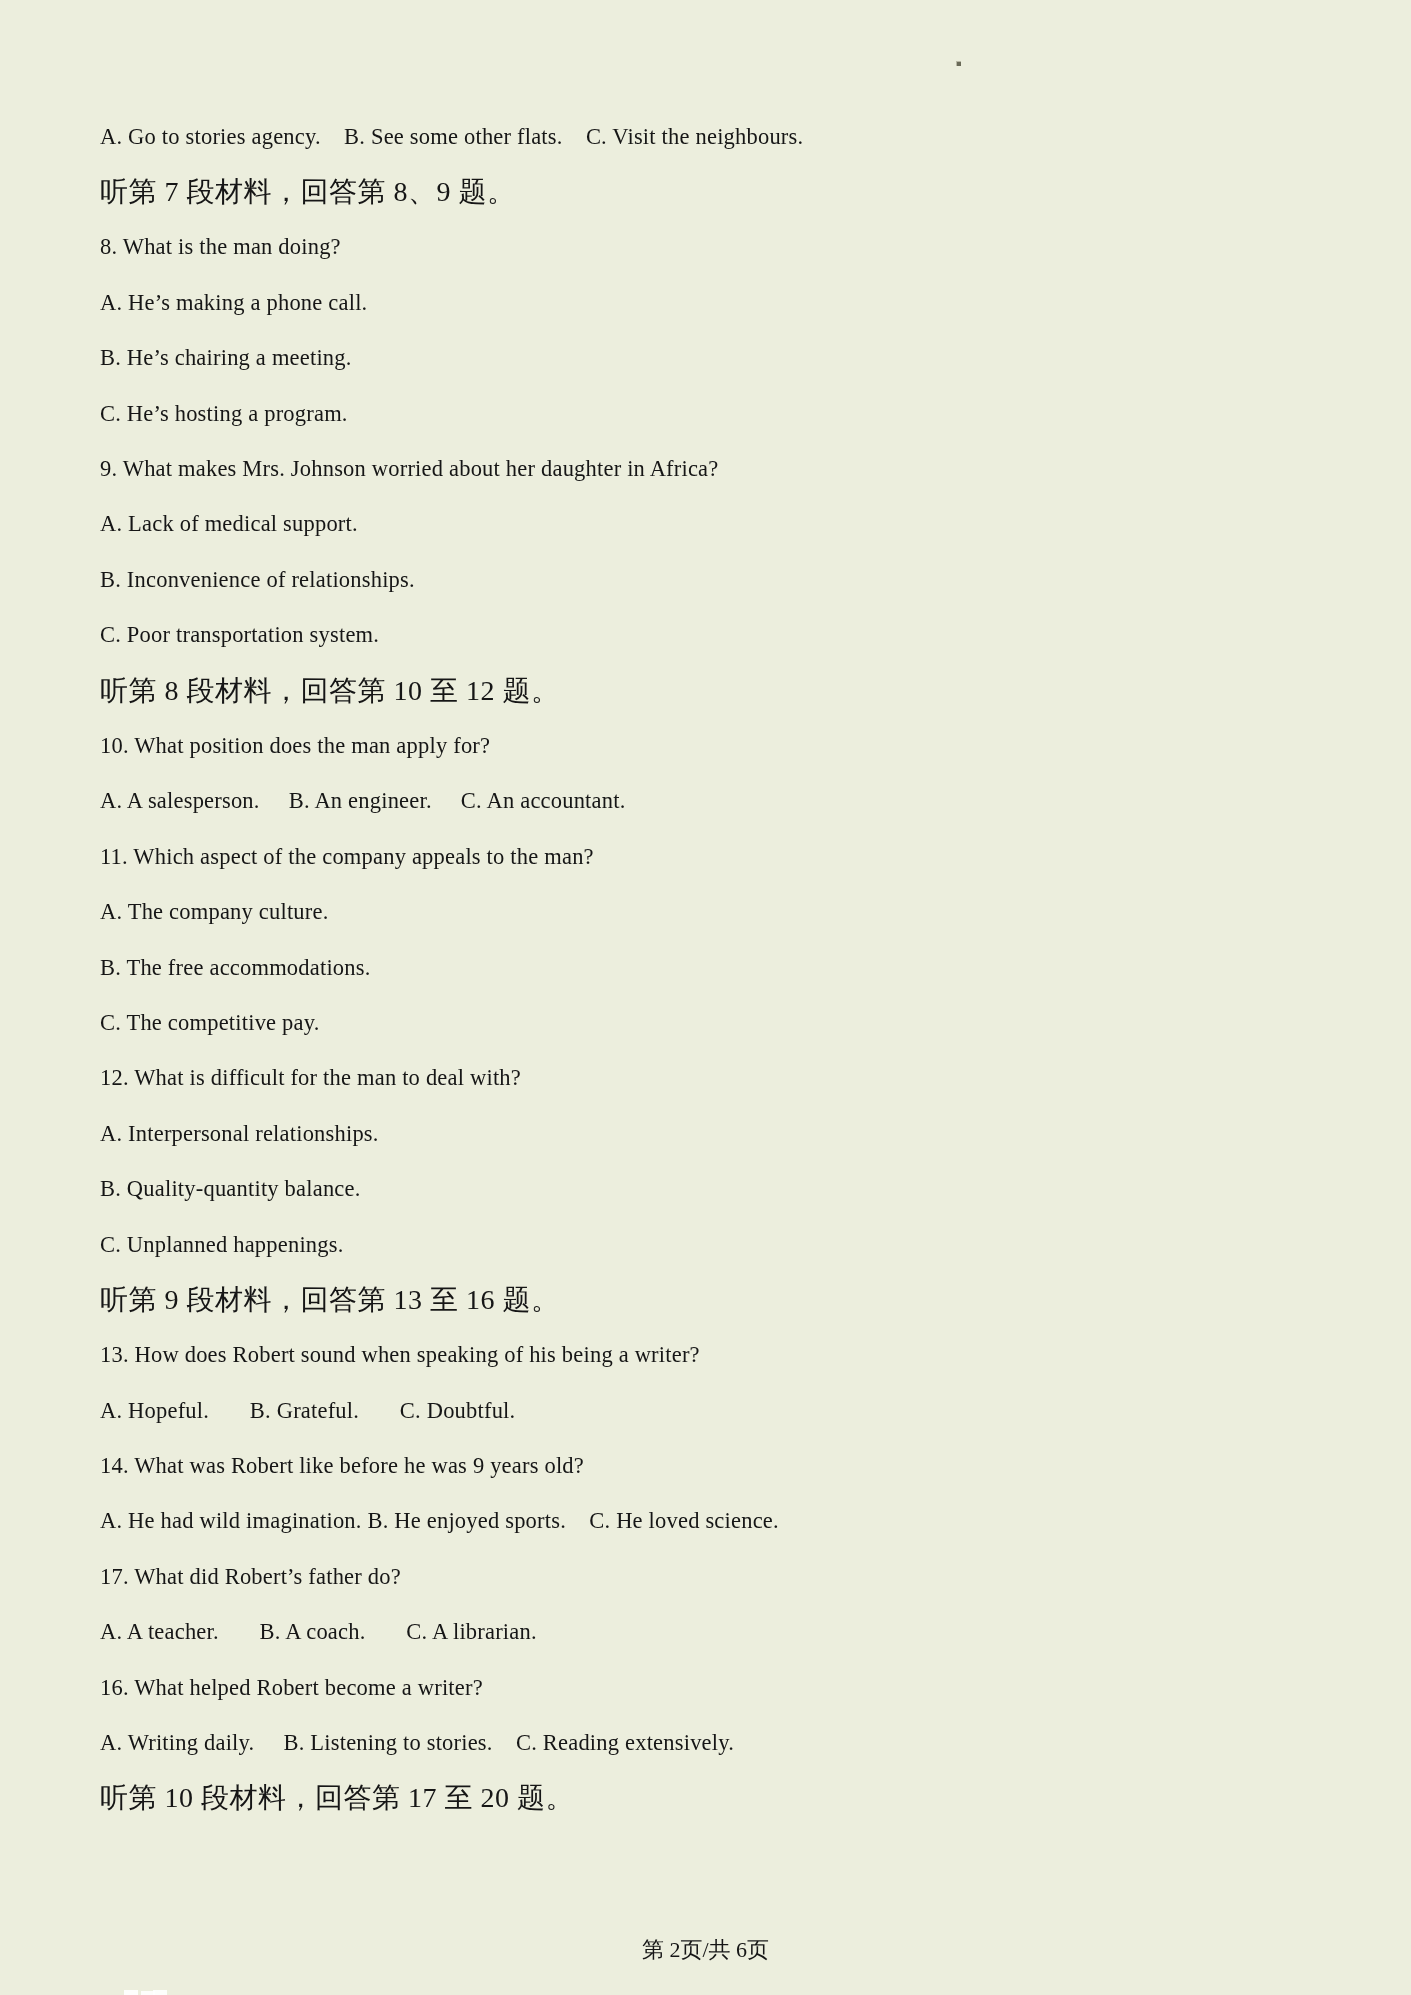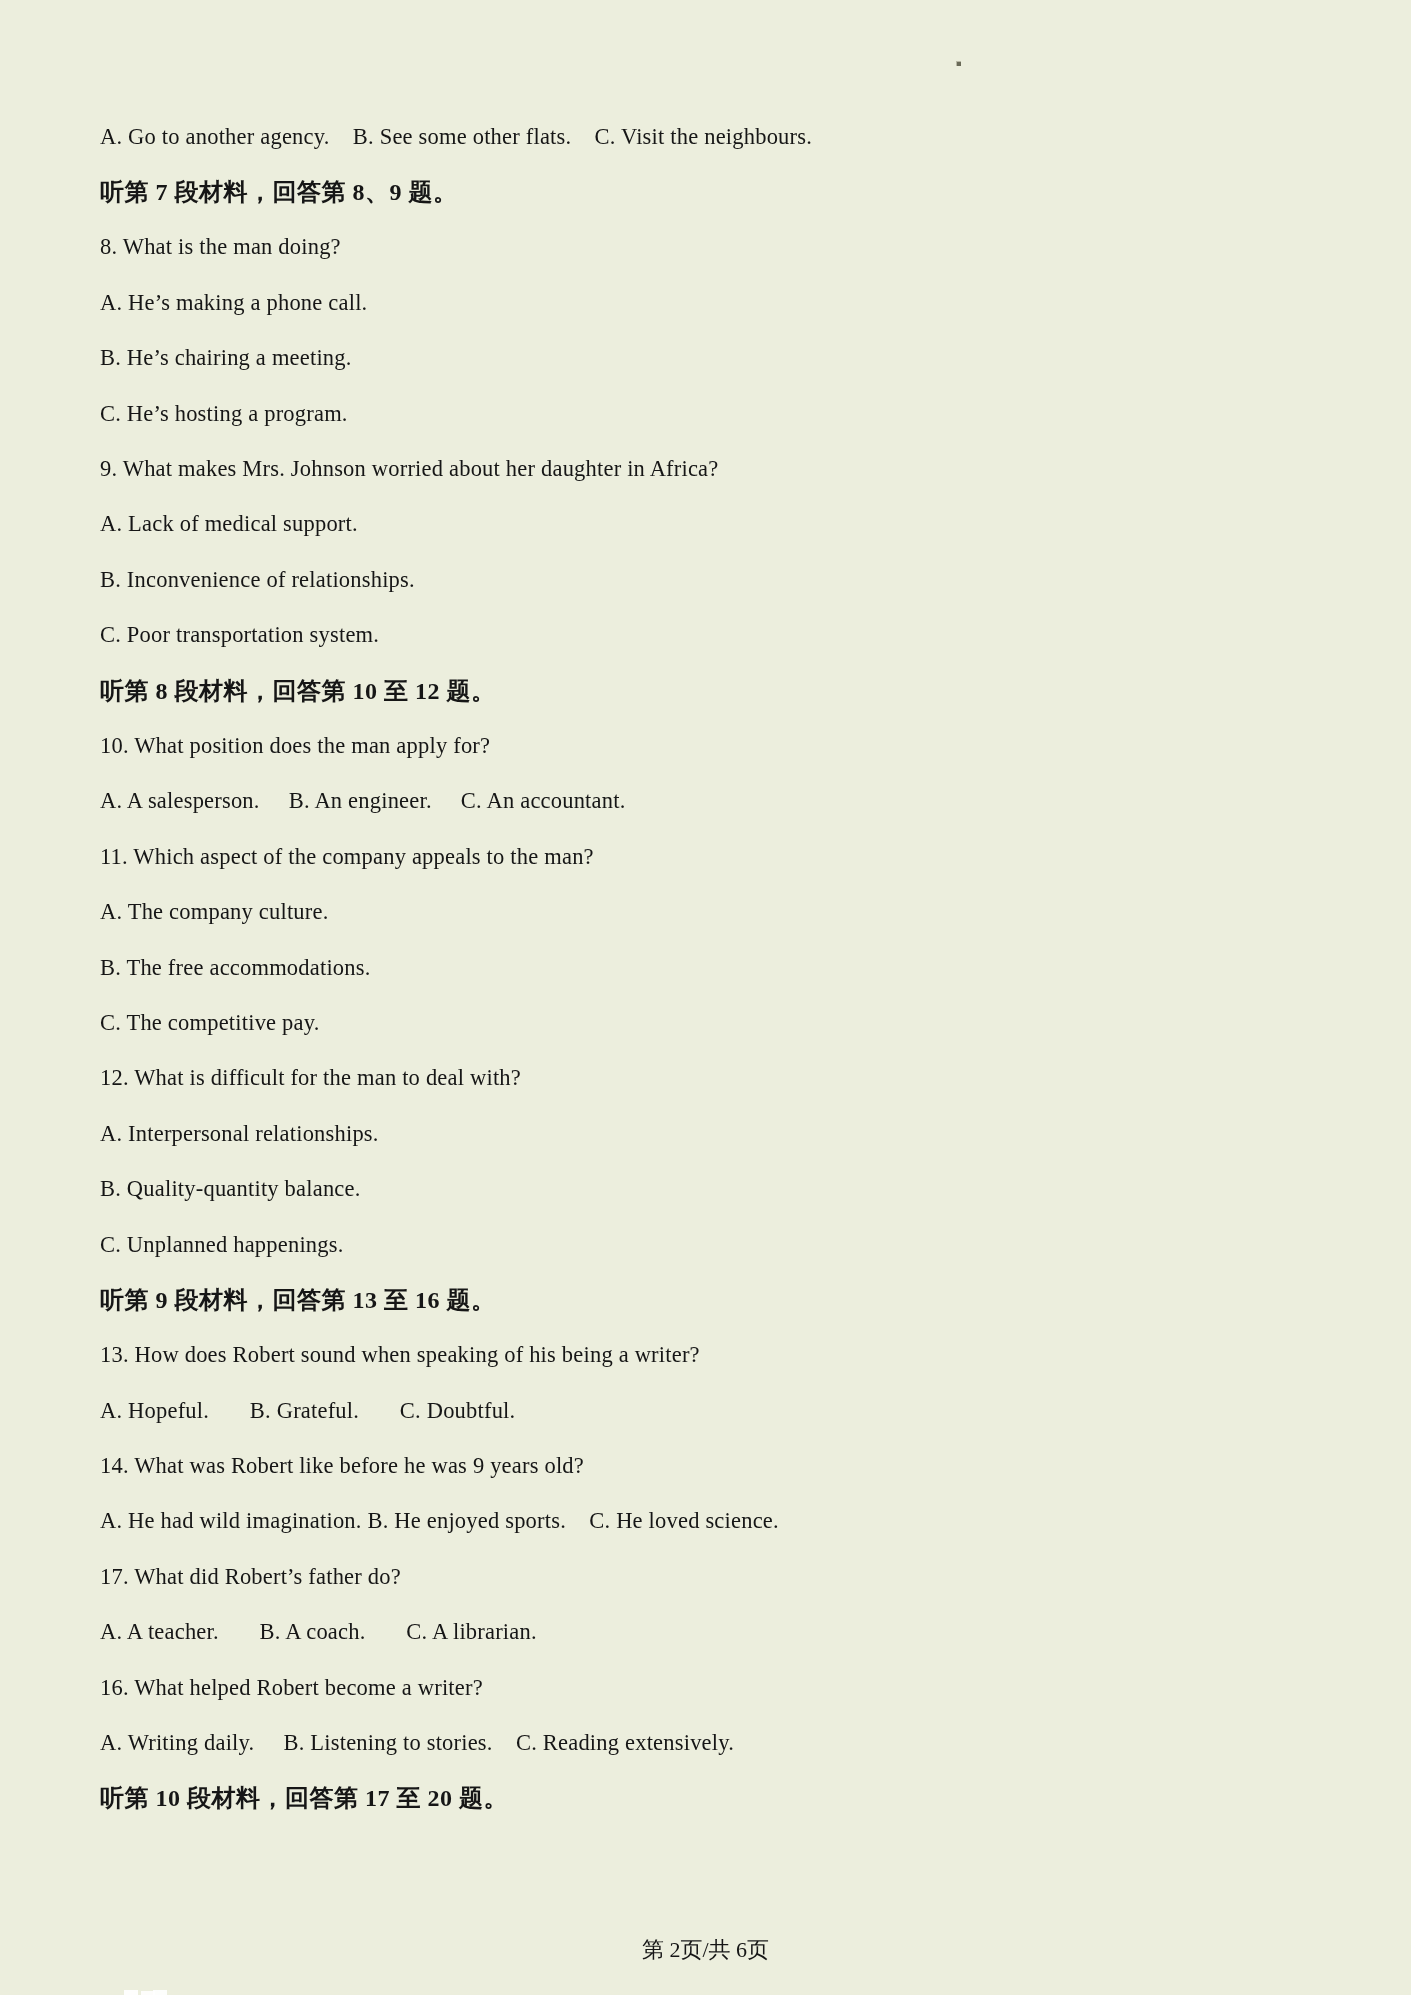--- a/index.html
+++ b/index.html
@@ -18,22 +18,22 @@
   .row {
     height: 55.4px;
     display: flex;
     align-items: center;
     white-space: pre;
     font-size: 22.5px;
     color: #161616;
     letter-spacing: 0.2px;
   }
   .row.hdr {
-    font-size: 24px;
-    font-weight: 700;
+    font-size: 28px;
+    font-weight: 400;
     letter-spacing: 0.5px;
   }
   .footer {
     position: absolute;
     left: 0; right: 0; top: 1935px;
     text-align: center;
     font-size: 22px;
     color: #161616;
     white-space: pre;
   }
@@ -49,21 +49,21 @@
     left: 124px; top: 1990px;
     width: 14px; height: 5px;
     background: rgba(255,255,255,0.92);
     box-shadow: 17px 1px 0 rgba(255,255,255,0.88), 29px 0 0 rgba(255,255,255,0.9);
   }
 </style>
 </head>
 <body style="background: rgb(236, 238, 221);">
 
 <div class="content" style="color: rgb(22, 22, 22);">
-  <div class="row">A. Go to another agency.    B. See some other flats.    C. Visit the neighbours.</div>
+  <div class="row">A. Go to stories agency.    B. See some other flats.    C. Visit the neighbours.</div>
   <div class="row hdr">听第 7 段材料，回答第 8、9 题。</div>
   <div class="row">8. What is the man doing?</div>
   <div class="row">A. He’s making a phone call.</div>
   <div class="row">B. He’s chairing a meeting.</div>
   <div class="row">C. He’s hosting a program.</div>
   <div class="row">9. What makes Mrs. Johnson worried about her daughter in Africa?</div>
   <div class="row">A. Lack of medical support.</div>
   <div class="row">B. Inconvenience of relationships.</div>
   <div class="row">C. Poor transportation system.</div>
   <div class="row hdr">听第 8 段材料，回答第 10 至 12 题。</div>

